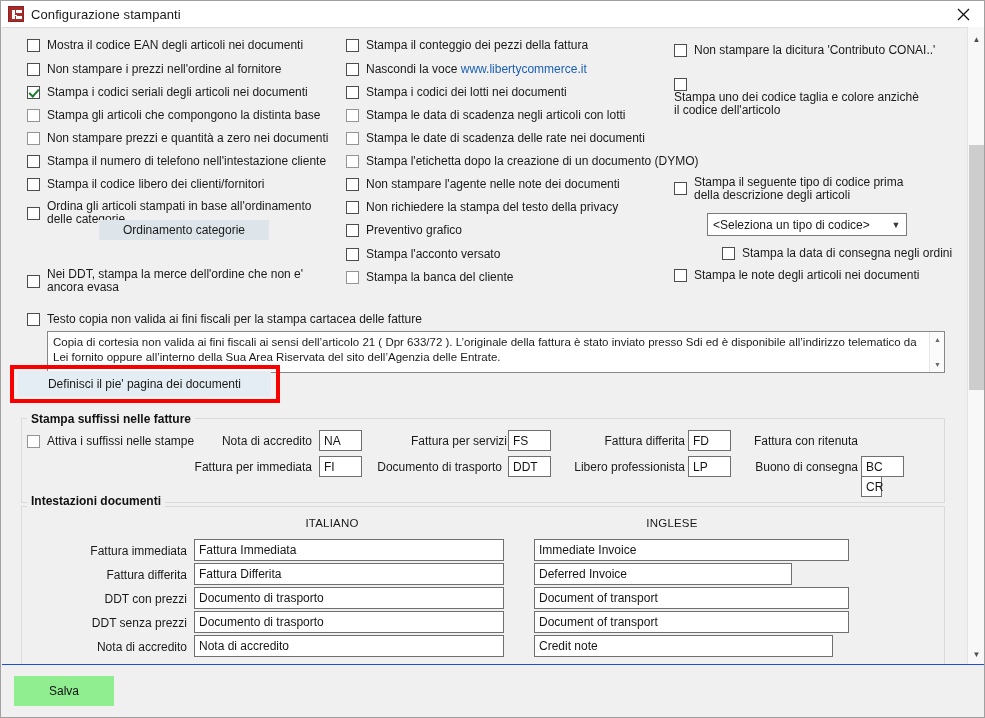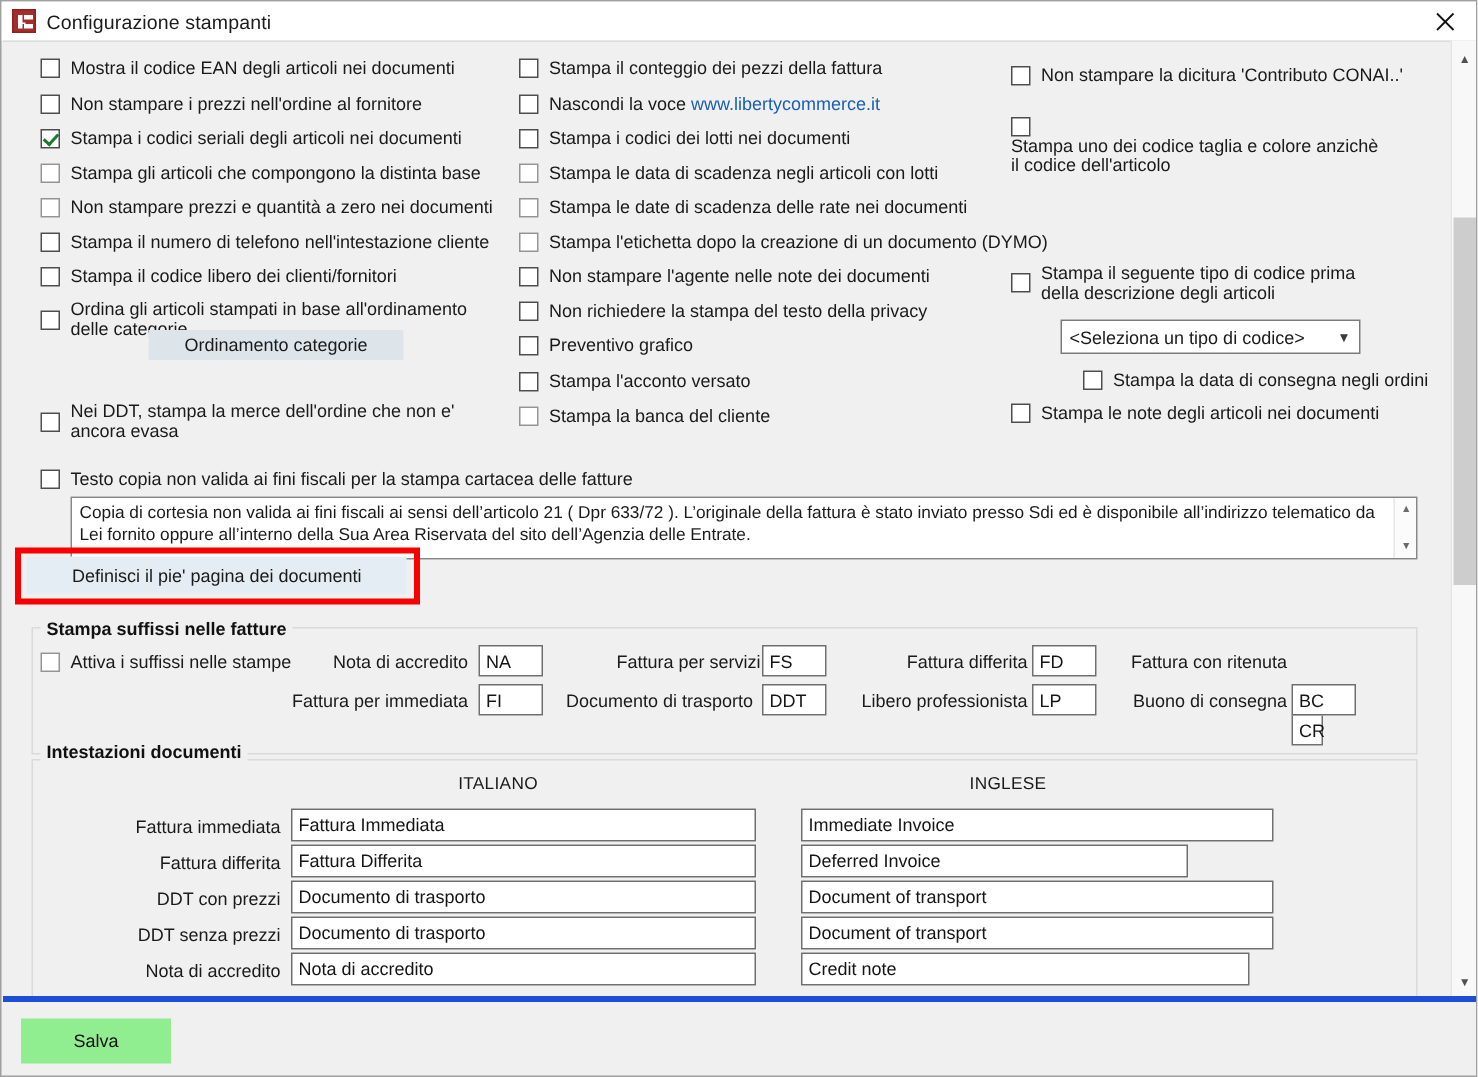--- a/index.html
+++ b/index.html
@@ -199,21 +199,21 @@
   .redbox {
     position: absolute;
     border: 4px solid #f90000;
     pointer-events: none;
   }
   
   .footer {
     position: absolute; left: 1px; bottom: 1px;
     width: 983px; height: 52px;
     background: #f0f0f0;
-    border-top: 4px solid #1d4ed8;
+    border-top: 1px solid #1d4ed8;
   }
   .btn-save {
     position: absolute; left: 12px; top: 11px;
     width: 100px; height: 30px;
     background: #90ee90;
     border: none;
     font-family: "Liberation Sans", sans-serif;
     font-size: 12px; color: #111;
     display: flex; align-items: center; justify-content: center;
   }

